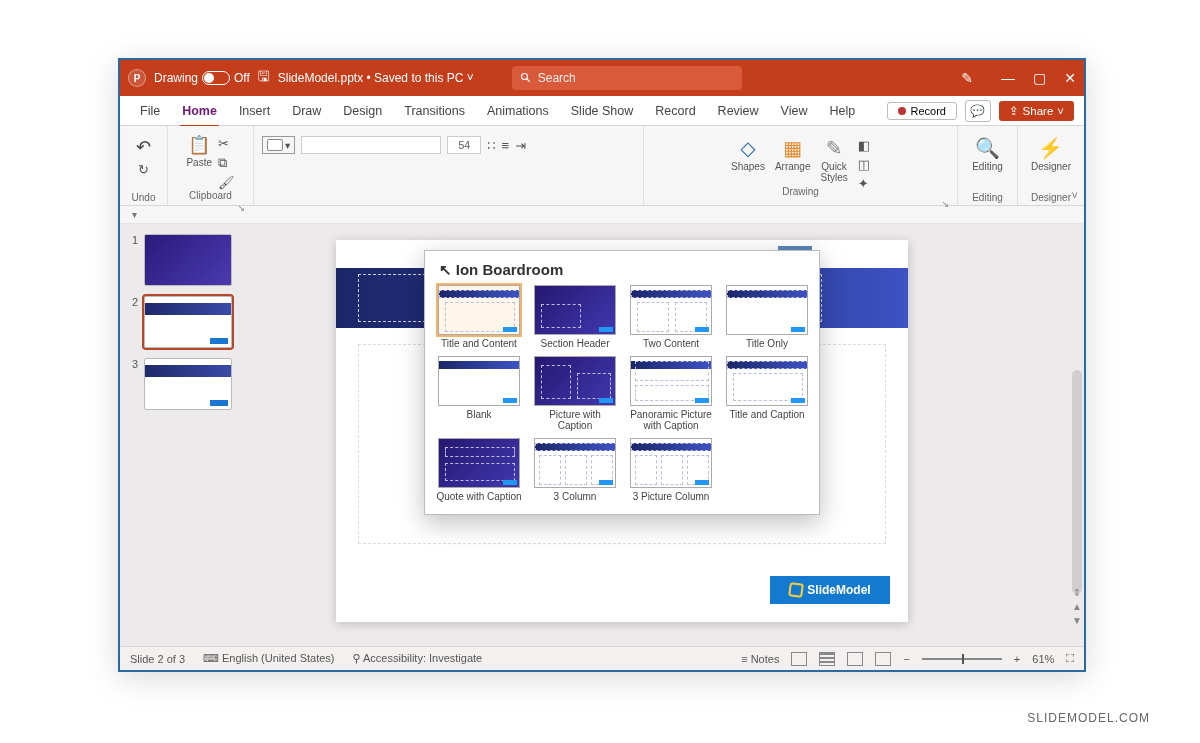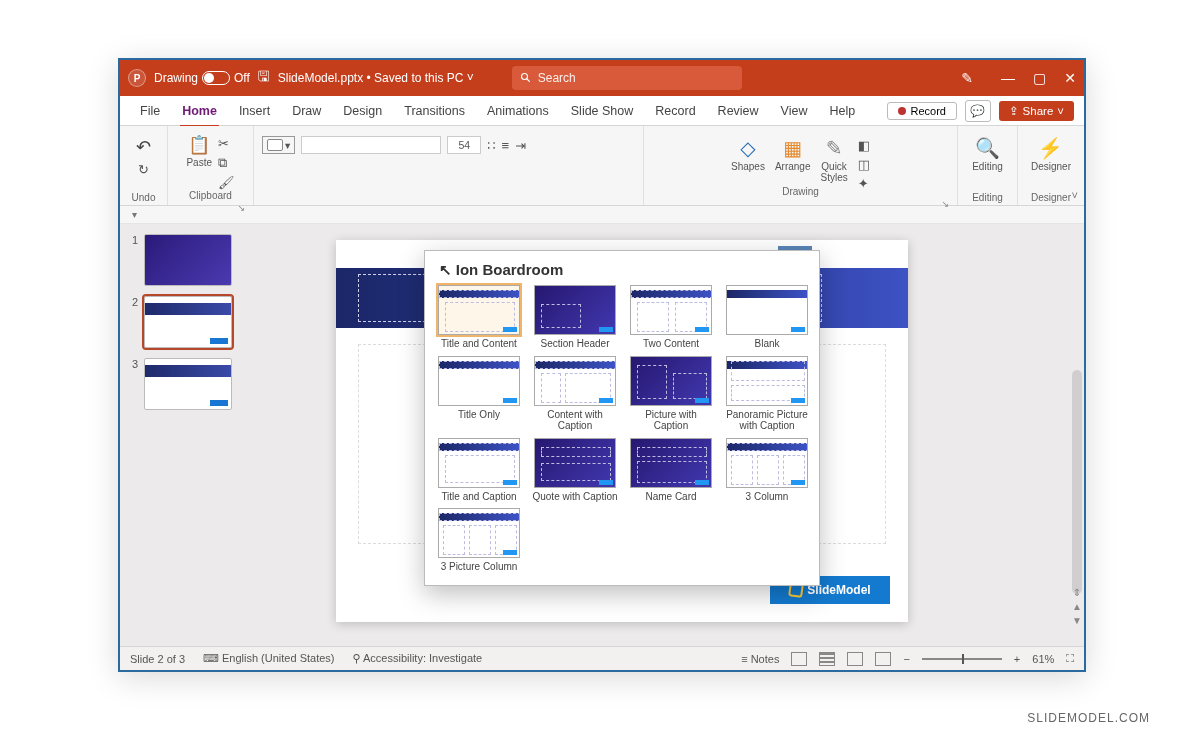--- a/index.html
+++ b/index.html
@@ -302,41 +302,31 @@
                 <div class="ph" style="left: 0px; top: 4px; width: 82px; height: 8px;"></div>
                 <div class="ph" style="left: 6px; top: 16px; width: 32px; height: 30px;"></div>
                 <div class="ph" style="left: 44px; top: 16px; width: 32px; height: 30px;"></div>
                 <div class="mk"></div>
               </div>
               <div class="layout-label">Two Content</div>
             </div>
             <div class="layout-cell">
               <div class="layout-thumb">
                 <div class="strip"></div>
+                <div class="ph" style="left: 0px; top: 4px; width: 82px; height: 8px;"></div>
+                <div class="mk"></div>
+              </div>
+              <div class="layout-label">Title Only</div>
+            </div>
+            <div class="layout-cell">
+              <div class="layout-thumb">
+                <div class="strip"></div>
                 <div class="mk"></div>
               </div>
               <div class="layout-label">Blank</div>
-            </div>
-            <div class="layout-cell">
-              <div class="layout-thumb">
-                <div class="strip"></div>
-                <div class="ph" style="left: 0px; top: 4px; width: 82px; height: 8px;"></div>
-                <div class="mk"></div>
-              </div>
-              <div class="layout-label">Title Only</div>
-            </div>
-            <div class="layout-cell">
-              <div class="layout-thumb">
-                <div class="strip"></div>
-                <div class="ph" style="left: 0px; top: 4px; width: 82px; height: 8px;"></div>
-                <div class="ph" style="left: 6px; top: 16px; width: 20px; height: 30px;"></div>
-                <div class="ph" style="left: 30px; top: 16px; width: 46px; height: 30px;"></div>
-                <div class="mk"></div>
-              </div>
-              <div class="layout-label">Content with Caption</div>
             </div>
             <div class="layout-cell">
               <div class="layout-thumb">
                 <div class="dark"></div>
                 <div class="ph" style="left: 6px; top: 8px; width: 30px; height: 34px;"></div>
                 <div class="ph" style="left: 42px; top: 16px; width: 34px; height: 26px;"></div>
                 <div class="mk"></div>
               </div>
               <div class="layout-label">Picture with Caption</div>
             </div>
@@ -359,29 +349,20 @@
               <div class="layout-label">Title and Caption</div>
             </div>
             <div class="layout-cell">
               <div class="layout-thumb">
                 <div class="dark"></div>
                 <div class="ph" style="left: 6px; top: 8px; width: 70px; height: 10px;"></div>
                 <div class="ph" style="left: 6px; top: 24px; width: 70px; height: 18px;"></div>
                 <div class="mk"></div>
               </div>
               <div class="layout-label">Quote with Caption</div>
-            </div>
-            <div class="layout-cell">
-              <div class="layout-thumb">
-                <div class="dark"></div>
-                <div class="ph" style="left: 6px; top: 8px; width: 70px; height: 10px;"></div>
-                <div class="ph" style="left: 6px; top: 22px; width: 70px; height: 22px;"></div>
-                <div class="mk"></div>
-              </div>
-              <div class="layout-label">Name Card</div>
             </div>
             <div class="layout-cell">
               <div class="layout-thumb">
                 <div class="strip"></div>
                 <div class="ph" style="left: 0px; top: 4px; width: 82px; height: 8px;"></div>
                 <div class="ph" style="left: 4px; top: 16px; width: 22px; height: 30px;"></div>
                 <div class="ph" style="left: 30px; top: 16px; width: 22px; height: 30px;"></div>
                 <div class="ph" style="left: 56px; top: 16px; width: 22px; height: 30px;"></div>
                 <div class="mk"></div>
               </div>

